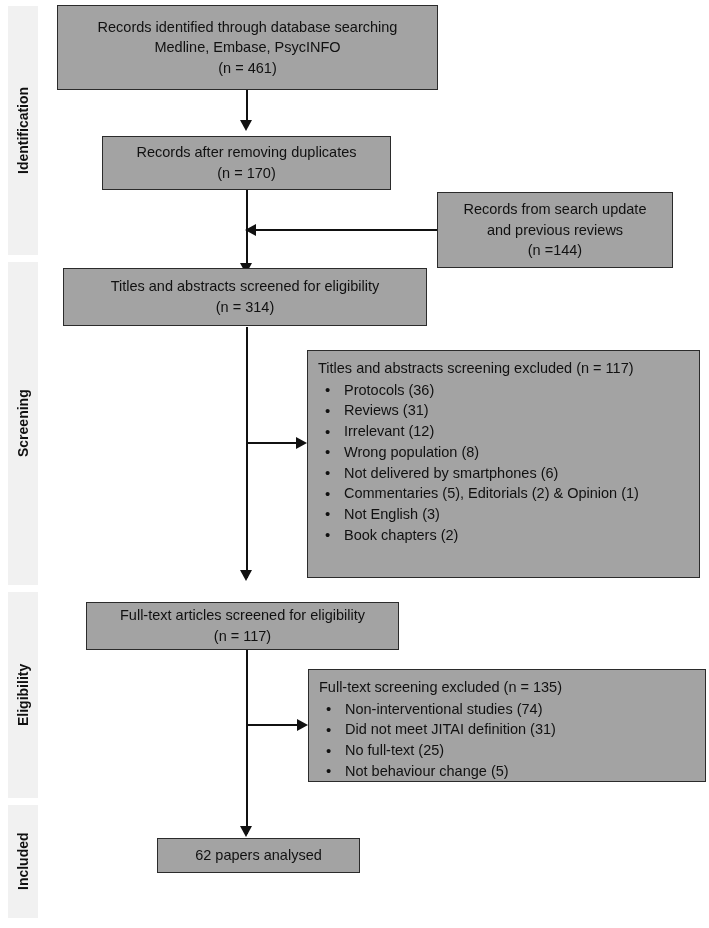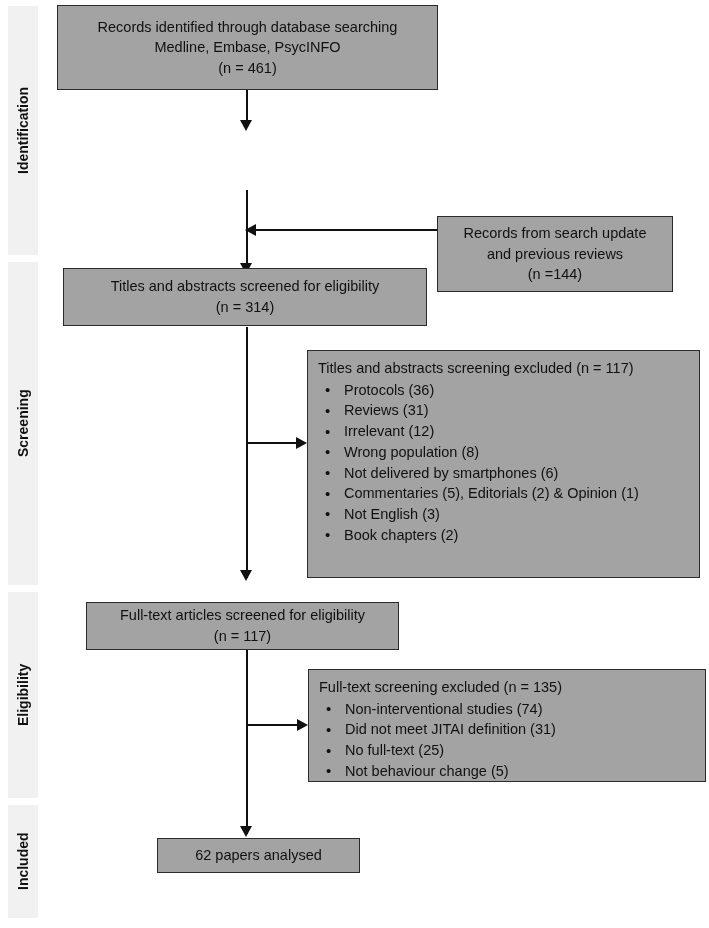--- a/index.html
+++ b/index.html
@@ -171,22 +171,26 @@
 
   <div class="hline" style="left:248px; top:724px; width:50px;"></div>
   <div class="arrow-right" style="left:297px; top:718.5px;"></div>
 
   <div class="box center" style="left:57px; top:5px; width:381px; height:85px;">
     <span class="line">Records identified through database searching</span>
     <span class="line">Medline, Embase, PsycINFO</span>
     <span class="line">(n = 461)</span>
   </div>
 
-
-  <div class="box center" style="left:437px; top:192px; width:236px; height:76px;margin-top:24px;">
+  <div class="box center" style="left:102px; top:136px; width:289px; height:54px;">
+    <span class="line">Records after removing duplicates</span>
+    <span class="line">(n = 170)</span>
+  </div>
+
+  <div class="box center" style="left:437px; top:192px; width:236px; height:76px;">
     <span class="line">Records from search update</span>
     <span class="line">and previous reviews</span>
     <span class="line">(n =144)</span>
   </div>
 
   <div class="box center" style="left:63px; top:268px; width:364px; height:58px;align-items:center;">
     <span class="line">Titles and abstracts screened for eligibility</span>
     <span class="line">(n = 314)</span>
   </div>
 

